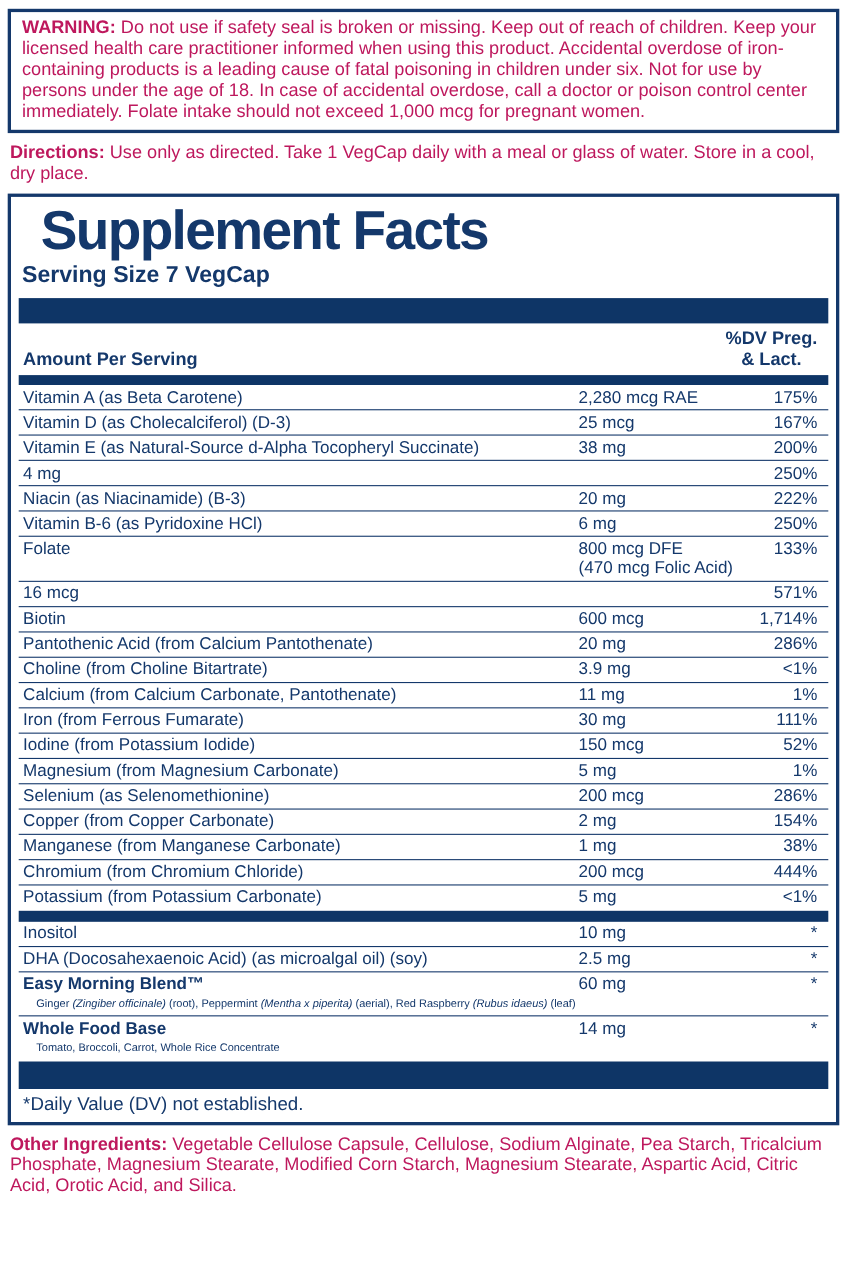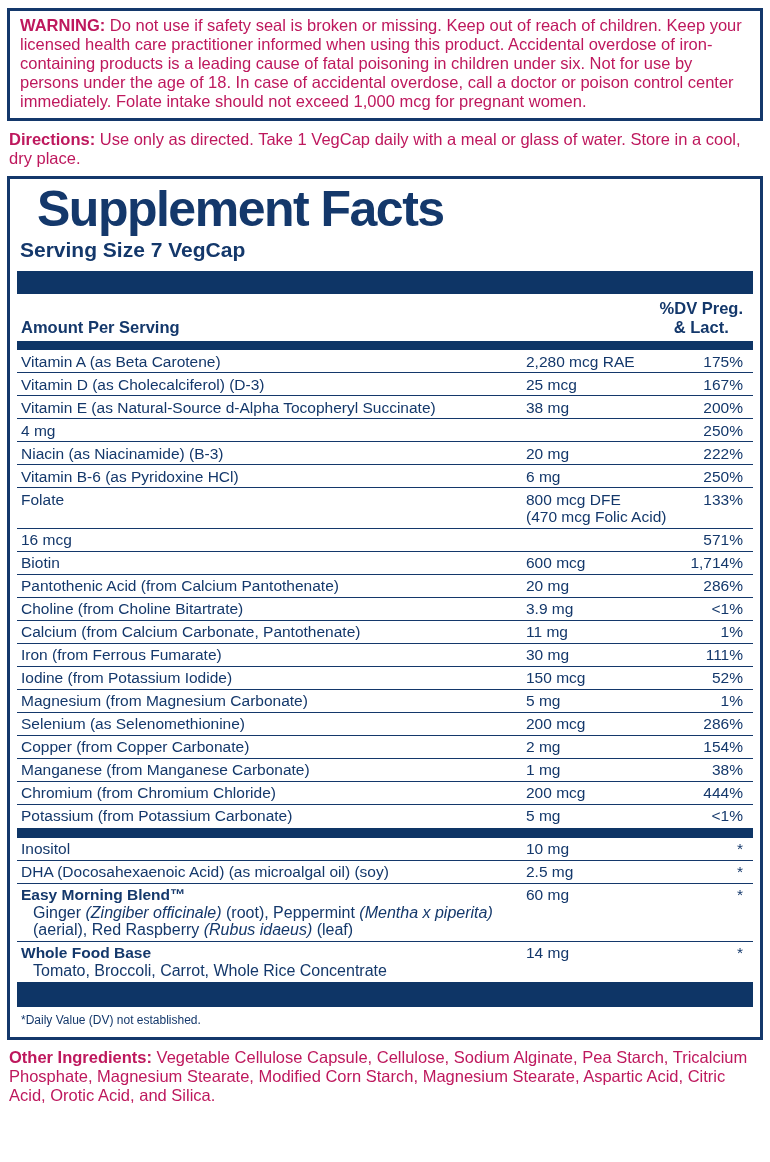--- a/index.html
+++ b/index.html
@@ -31,24 +31,24 @@
   .header-right{font-weight:bold;font-size:16.5px;line-height:19px;text-align:center;}
 
   
   .row{display:grid;grid-template-columns:505px 1fr auto;align-items:start;
        padding:2.5px 10px 2px 4px;border-bottom:1.5px solid #14386b;}
   .row.last{border-bottom:none;}
   .cell{font-size:15.5px;line-height:17.5px;}
   .cell .nm-bold{font-weight:bold;}
   .cell.amount{justify-self:start;white-space:pre-line;}
   .cell.dv{justify-self:end;text-align:center;}
-  .sub{padding-left:12px;font-size:16px;line-height:17.5px;}
+  .sub{padding-left:12px;font-size:10px;line-height:17.5px;}
   .sub i{font-style:italic;}
 
-  .footnote{font-size:12px;line-height:19px;padding:4px 0 2px 4px;}
+  .footnote{font-size:17px;line-height:19px;padding:4px 0 2px 4px;}
 
   .other-ing{margin:8px 2px 0;}
 </style>
 </head>
 <body>
 
 <div class="page">
 
   <div class="warning-box">
     <div class="para"><b>WARNING:</b><span> Do not use if safety seal is broken or missing. Keep out of reach of children. Keep your licensed health care practitioner informed when using this product. Accidental overdose of iron-containing products is a leading cause of fatal poisoning in children under six. Not for use by persons under the age of 18. In case of accidental overdose, call a doctor or poison control center immediately. Folate intake should not exceed 1,000 mcg for pregnant women.</span></div>

